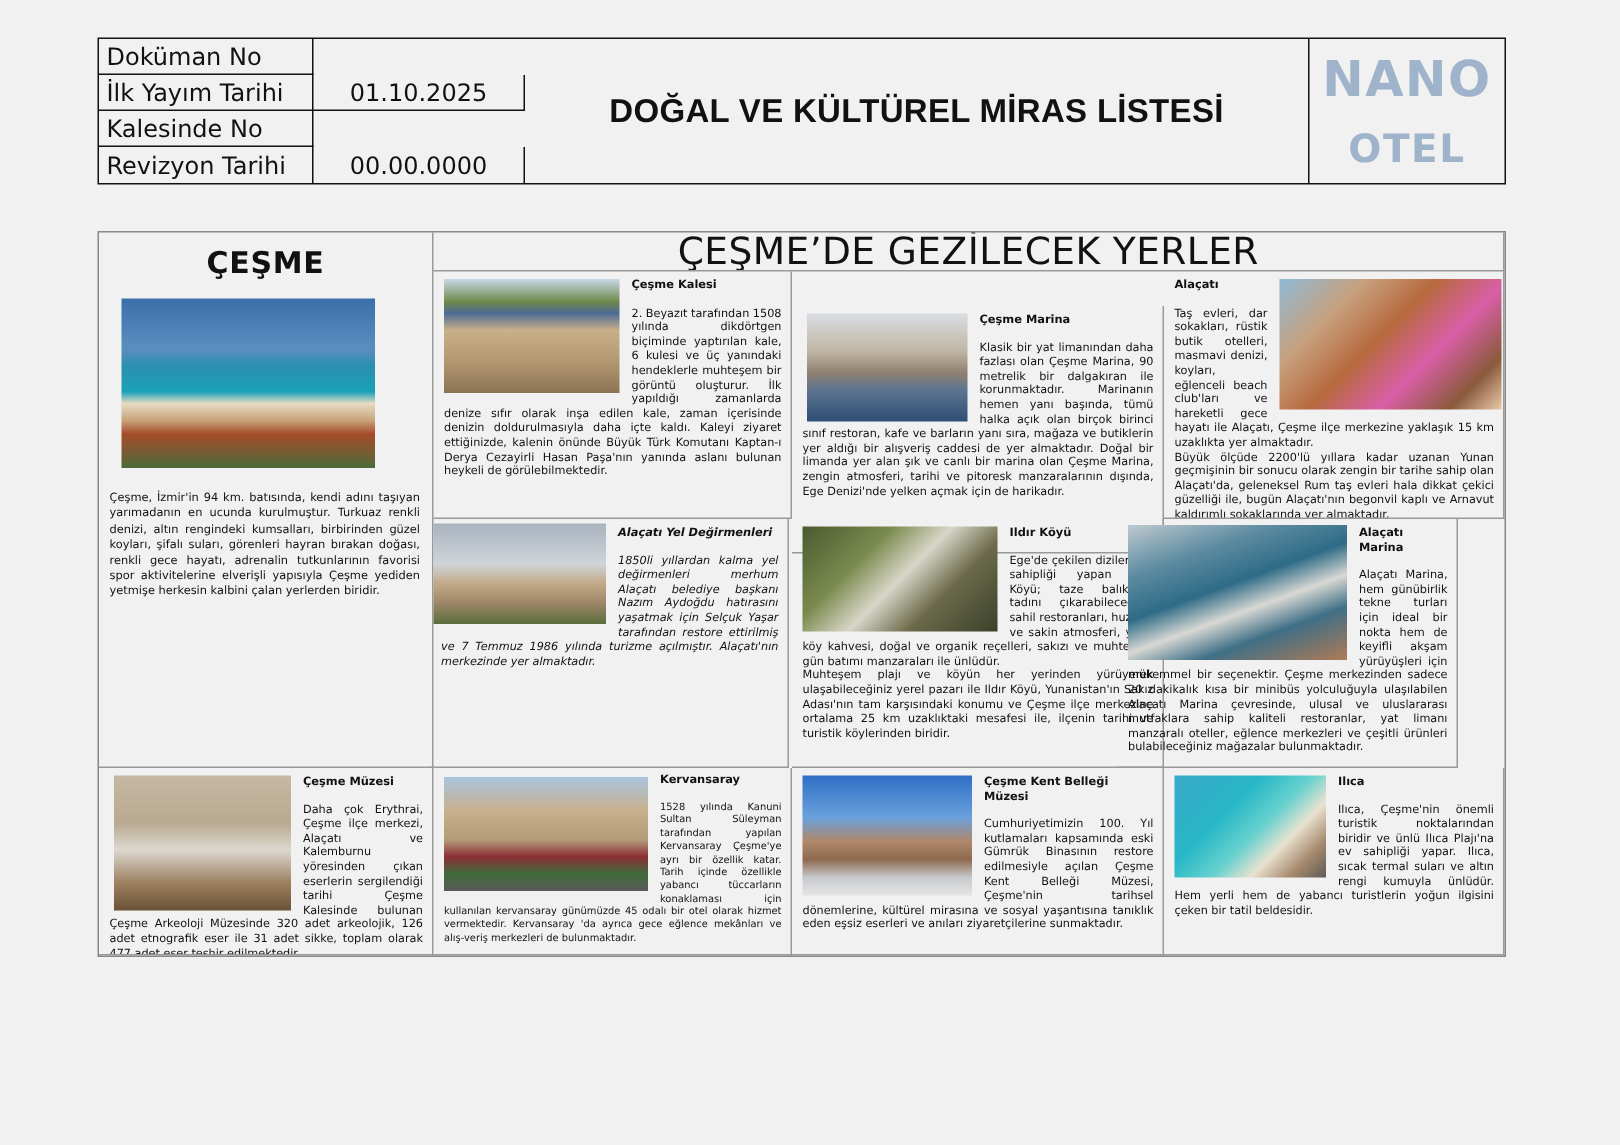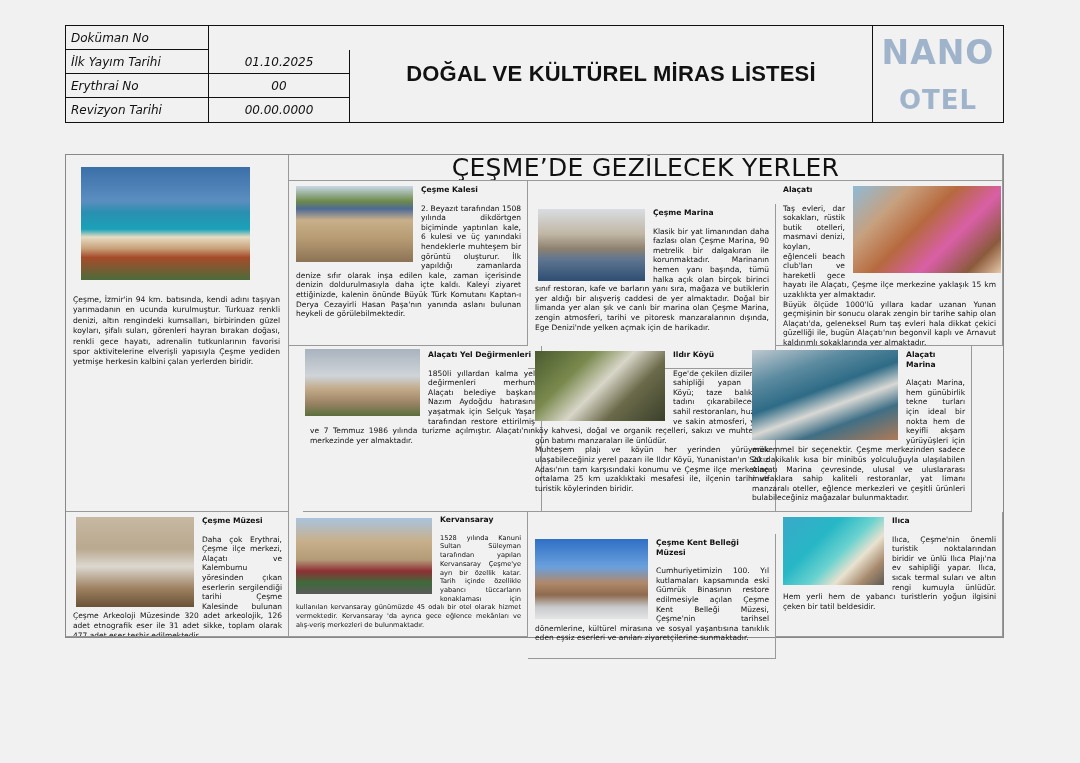--- a/index.html
+++ b/index.html
@@ -1,21 +1,21 @@
 <!DOCTYPE html>
 <html><head>
 <meta charset="utf-8">
 <style>
   * { box-sizing: border-box; margin: 0; padding: 0; }
   html, body { width: 1080px; height: 763px; background: #f1f1f1; overflow: hidden; }
   body { position: relative; font-family: "DejaVu Sans", sans-serif; color: #111; }
 
   
   .hdr { position: absolute; left: 65px; top: 25px; width: 939px; height: 98px; border: 1px solid #111; }
-  .hdr .cell { position: absolute; border-right: 1px solid #111; border-bottom: 1px solid #111; font-size: 12px; display: flex; align-items: center; font-style: italic; }
+  .hdr .cell { position: absolute; border-right: 1px solid #111; border-bottom: 1px solid #111; font-size: 16px; display: flex; align-items: center; }
   .hdr .lab { left: 0; width: 143px; padding-left: 5px; }
   .hdr .val { left: 143px; width: 141px; justify-content: center; }
   .hdr .r0 { top: 0; height: 24px; }
   .hdr .r1 { top: 24px; height: 24px; }
   .hdr .r2 { top: 48px; height: 24px; }
   .hdr .r3 { top: 72px; height: 24px; border-bottom: none; }
   .hdr .title { position: absolute; left: 284px; top: 0; width: 523px; height: 96px; border-right: 1px solid #111; display: flex; align-items: center; justify-content: center; font-family: "Liberation Sans", sans-serif; font-weight: bold; font-size: 22px; letter-spacing: 0.2px; }
   .hdr .logo { position: absolute; left: 807px; top: 0; width: 130px; height: 96px; display: flex; flex-direction: column; align-items: center; justify-content: center; color: #9fb4cb; font-family: "DejaVu Sans", sans-serif; font-weight: bold; line-height: 1; }
   .hdr .logo .l1 { font-size: 33px; letter-spacing: 1px; }
   .hdr .logo .l2 { font-size: 26px; margin-top: 18px; letter-spacing: 1px; }
@@ -49,34 +49,34 @@
   .ph-kent { background: linear-gradient(180deg, #2f6fc5 0%, #6aa0dc 35%, #b0886a 55%, #8e6a4e 70%, #c7c9cc 85%, #e5e5e5 100%); }
   .ph-ilica { background: linear-gradient(135deg, #3aa9c9 0%, #27b7c6 35%, #69d2cf 55%, #e9e2cf 70%, #a78a6e 85%, #5e5a55 100%); }
 </style>
 </head>
 <body>
 
 <div class="hdr">
   <div class="cell lab r0">Doküman No</div>
   <div class="cell lab r1">İlk Yayım Tarihi</div>
   <div class="cell val r1">01.10.2025</div>
-  <div class="cell lab r2">Erythrai No</div>
-  <div class="cell val r2">00</div>
+  <div class="cell lab r2">Kalesinde No</div>
   <div class="cell lab r3">Revizyon Tarihi</div>
   <div class="cell val r3">00.00.0000</div>
   <div class="title">DOĞAL VE KÜLTÜREL MİRAS LİSTESİ</div>
   <div class="logo">
     <span class="l1">NANO</span>
     <span class="l2">OTEL</span>
   </div>
 </div>
 
 <div class="grid">
 
   <div class="box leftcol">
+    <div class="cesme-title">ÇEŞME</div>
     <div class="hero ph ph-beach"></div>
     <div class="desc">Çeşme, İzmir'in 94 km. batısında, kendi adını taşıyan yarımadanın en ucunda kurulmuştur. Turkuaz renkli denizi, altın rengindeki kumsalları, birbirinden güzel koyları, şifalı suları, görenleri hayran bırakan doğası, renkli gece hayatı, adrenalin tutkunlarının favorisi spor aktivitelerine elverişli yapısıyla Çeşme yediden yetmişe herkesin kalbini çalan yerlerden biridir.</div>
   </div>
 
   <div class="box sechead">ÇEŞME’DE GEZİLECEK YERLER</div>
 
   <div class="box card" style="left:223px; top:26px; width:239px; height:165px;">
     <div class="pic ph ph-castle" style="width:117px; height:76px; margin-top:1px;"></div>
     <span class="name">Çeşme Kalesi</span>
     <span class="body">2. Beyazıt tarafından 1508 yılında dikdörtgen biçiminde yaptırılan kale, 6 kulesi ve üç yanındaki hendeklerle muhteşem bir görüntü oluşturur. İlk yapıldığı zamanlarda denize sıfır olarak inşa edilen kale, zaman içerisinde denizin doldurulmasıyla daha içte kaldı. Kaleyi ziyaret ettiğinizde, kalenin önünde Büyük Türk Komutanı Kaptan-ı Derya Cezayirli Hasan Paşa'nın yanında aslanı bulunan heykeli de görülebilmektedir.</span>
@@ -85,24 +85,24 @@
   <div class="box card" style="left:462px; top:26px; width:248px; height:165px;margin-top:23px;">
     <div class="pic ph ph-marina" style="width:107px; height:72px; margin-top:1px; margin-left:3px;"></div>
     <span class="name">Çeşme Marina</span>
     <span class="body">Klasik bir yat limanından daha fazlası olan Çeşme Marina, 90 metrelik bir dalgakıran ile korunmaktadır. Marinanın hemen yanı başında, tümü halka açık olan birçok birinci sınıf restoran, kafe ve barların yanı sıra, mağaza ve butiklerin yer aldığı bir alışveriş caddesi de yer almaktadır. Doğal bir limanda yer alan şık ve canlı bir marina olan Çeşme Marina, zengin atmosferi, tarihi ve pitoresk manzaralarının dışında, Ege Denizi'nde yelken açmak için de harikadır.</span>
   </div>
 
   <div class="box card" style="left:710px; top:26px; width:227px; height:165px;">
     <div class="pic right ph ph-alacati" style="width:148px; height:87px; margin-top:1px; margin-right:-5px;"></div>
     <span class="name">Alaçatı</span>
     <span class="body">Taş evleri, dar sokakları, rüstik butik otelleri, masmavi denizi, koyları, eğlenceli beach club'ları ve hareketli gece hayatı ile Alaçatı, Çeşme ilçe merkezine yaklaşık 15 km uzaklıkta yer almaktadır.</span>
-    <div class="body">Büyük ölçüde 1000'lü yıllara kadar uzanan Yunan geçmişinin bir sonucu olarak zengin bir tarihe sahip olan Alaçatı'da, geleneksel Rum taş evleri hala dikkat çekici güzelliği ile, bugün Alaçatı'nın begonvil kaplı ve Arnavut kaldırımlı sokaklarında yer almaktadır.</div>
+    <div class="body">Büyük ölçüde 2200'lü yıllara kadar uzanan Yunan geçmişinin bir sonucu olarak zengin bir tarihe sahip olan Alaçatı'da, geleneksel Rum taş evleri hala dikkat çekici güzelliği ile, bugün Alaçatı'nın begonvil kaplı ve Arnavut kaldırımlı sokaklarında yer almaktadır.</div>
   </div>
 
-  <div class="box card" style="left:237px; top:191px; width:239px; height:166px;">
+  <div class="box card" style="left:221px; top:191px; width:239px; height:166px;font-style:italic;">
     <div class="pic ph ph-windmill" style="width:115px; height:67px; margin-left:-5px; margin-top:-1px;"></div>
     <span class="name">Alaçatı Yel Değirmenleri</span>
     <span class="body">1850li yıllardan kalma yel değirmenleri merhum Alaçatı belediye başkanı Nazım Aydoğdu hatırasını yaşatmak için Selçuk Yaşar tarafından restore ettirilmiş ve 7 Temmuz 1986 yılında turizme açılmıştır. Alaçatı'nın merkezinde yer almaktadır.</span>
   </div>
 
   <div class="box card" style="left:462px; top:191px; width:248px; height:166px;">
     <div class="pic ph ph-ildir" style="width:130px; height:70px; margin-top:1px;"></div>
     <span class="name">Ildır Köyü</span>
     <span class="body">Ege'de çekilen dizilere ev sahipliği yapan Ildır Köyü; taze balıkların tadını çıkarabileceğiniz sahil restoranları, huzurlu ve sakin atmosferi, yerel köy kahvesi, doğal ve organik reçelleri, sakızı ve muhteşem gün batımı manzaraları ile ünlüdür.</span>
     <div class="body">Muhteşem plajı ve köyün her yerinden yürüyerek ulaşabileceğiniz yerel pazarı ile Ildır Köyü, Yunanistan'ın Sakız Adası'nın tam karşısındaki konumu ve Çeşme ilçe merkezine ortalama 25 km uzaklıktaki mesafesi ile, ilçenin tarihi ve turistik köylerinden biridir.</div>
@@ -119,21 +119,21 @@
     <span class="name">Çeşme Müzesi</span>
     <span class="body">Daha çok Erythrai, Çeşme ilçe merkezi, Alaçatı ve Kalemburnu yöresinden çıkan eserlerin sergilendiği tarihi Çeşme Kalesinde bulunan Çeşme Arkeoloji Müzesinde 320 adet arkeolojik, 126 adet etnografik eser ile 31 adet sikke, toplam olarak 477 adet eser teşhir edilmektedir.</span>
   </div>
 
   <div class="box card" style="left:223px; top:357px; width:239px; height:125px; font-size:6.6px; line-height:8.7px;">
     <div class="pic ph ph-kervan" style="width:136px; height:76px; margin-top:2px;"></div>
     <span class="name">Kervansaray</span>
     <span class="body">1528 yılında Kanuni Sultan Süleyman tarafından yapılan Kervansaray Çeşme'ye ayrı bir özellik katar. Tarih içinde özellikle yabancı tüccarların konaklaması için kullanılan kervansaray günümüzde 45 odalı bir otel olarak hizmet vermektedir. Kervansaray 'da ayrıca gece eğlence mekânları ve alış-veriş merkezleri de bulunmaktadır.</span>
   </div>
 
-  <div class="box card" style="left:462px; top:357px; width:248px; height:125px;margin-top:22px;">
+  <div class="box card" style="left:462px; top:357px; width:248px; height:125px;">
     <div class="pic ph ph-kent" style="width:113px; height:80px; margin-top:1px;"></div>
     <span class="name">Çeşme Kent Belleği Müzesi</span>
     <span class="body">Cumhuriyetimizin 100. Yıl kutlamaları kapsamında eski Gümrük Binasının restore edilmesiyle açılan Çeşme Kent Belleği Müzesi, Çeşme'nin tarihsel dönemlerine, kültürel mirasına ve sosyal yaşantısına tanıklık eden eşsiz eserleri ve anıları ziyaretçilerine sunmaktadır.</span>
   </div>
 
   <div class="box card" style="left:710px; top:357px; width:227px; height:125px;">
     <div class="pic ph ph-ilica" style="width:101px; height:68px; margin-top:1px;"></div>
     <span class="name">Ilıca</span>
     <span class="body">Ilıca, Çeşme'nin önemli turistik noktalarından biridir ve ünlü Ilıca Plajı'na ev sahipliği yapar. Ilıca, sıcak termal suları ve altın rengi kumuyla ünlüdür. Hem yerli hem de yabancı turistlerin yoğun ilgisini çeken bir tatil beldesidir.</span>
   </div>

